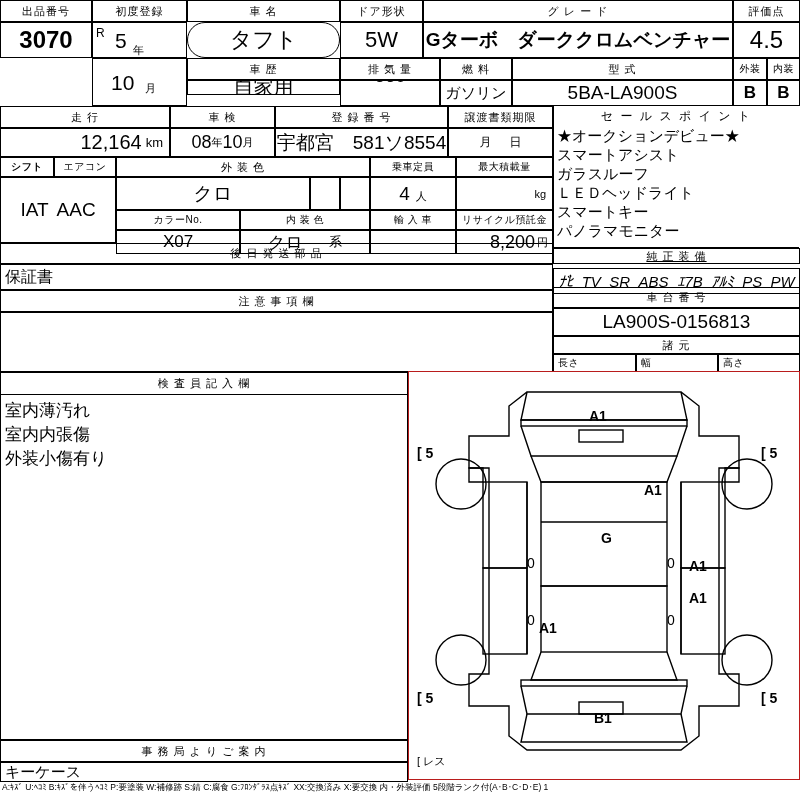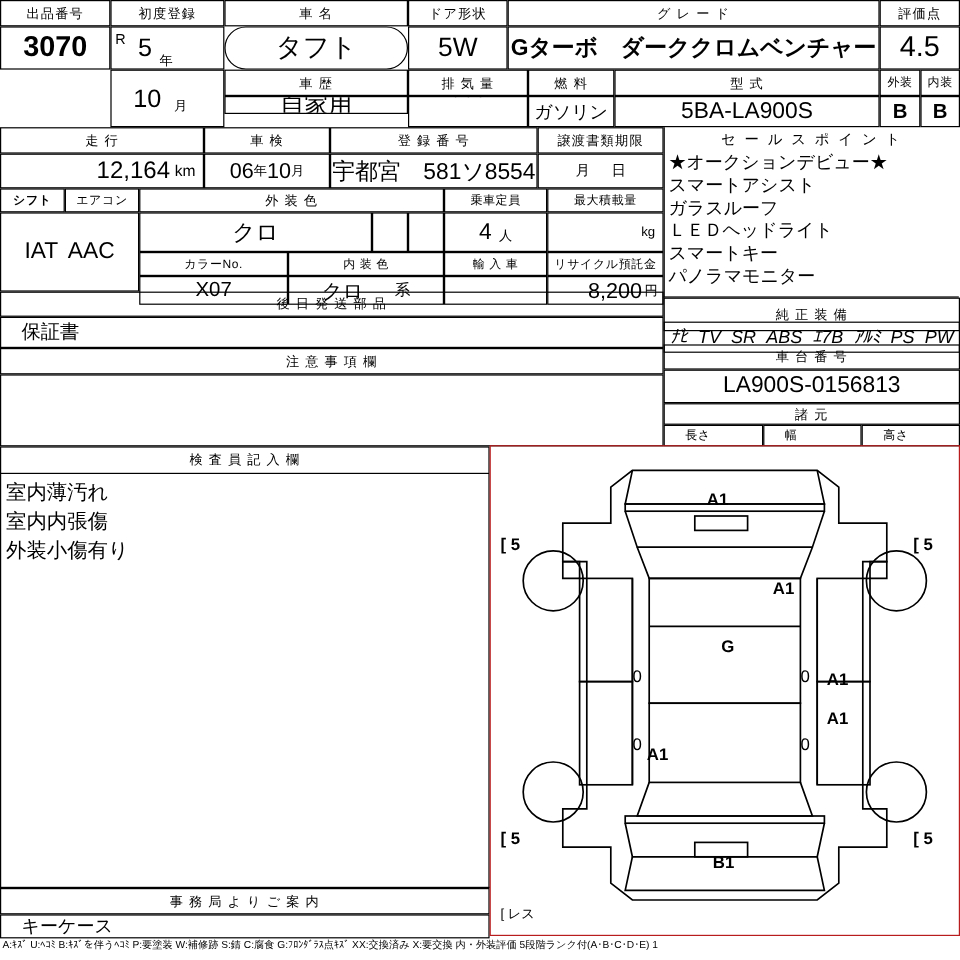--- a/index.html
+++ b/index.html
@@ -14,21 +14,21 @@
   }
   .sheet { position:relative; width:800px; height:800px; }
 
   
   .bx { position:absolute; border:1px solid #000; display:flex; align-items:center; justify-content:center; overflow:hidden; }
   .lbl { font-size:11px; letter-spacing:1px; }
   .lbl-sm { font-size:10px; letter-spacing:0.5px; }
   .val-lg { font-size:22px; }
   .val-xl { font-size:24px; }
   .bold { font-weight:bold; }
-  .left { justify-content:flex-start; padding-left:17px; }
+  .left { justify-content:flex-start; padding-left:4px; }
   .nowrap { white-space:nowrap; }
 
   
   .sp { position:absolute; left:553px; top:106px; width:246px; height:142px; border:1px solid #000; border-top:none; border-right:none; }
   .sp-title { height:20px; display:flex; align-items:center; justify-content:center; font-size:12px; letter-spacing:2px; }
   .sp ul { list-style:none; margin:0; padding:0 0 0 3px; }
   .sp li { font-size:15px; line-height:19px; white-space:nowrap; }
 
   
   .eq { display:flex; align-items:center; justify-content:space-around; width:100%; font-size:15px;font-style:italic; }
@@ -100,21 +100,21 @@
   <div class="bx lbl" style="left:0;top:106px;width:170px;height:22px;">走 行</div>
   <div class="bx lbl" style="left:170px;top:106px;width:105px;height:22px;">車 検</div>
   <div class="bx lbl" style="left:275px;top:106px;width:173px;height:22px;">登 録 番 号</div>
   <div class="bx lbl" style="left:448px;top:106px;width:105px;height:22px;">譲渡書類期限</div>
 
   <div class="bx" style="left:0;top:128px;width:170px;height:29px;justify-content:flex-end;padding-right:6px;">
     <span style="font-size:20px;">12,164</span>
     <span style="font-size:13px;margin-left:4px;">km</span>
   </div>
   <div class="bx" style="left:170px;top:128px;width:105px;height:29px;">
-    <span style="font-size:18px;">06</span>
+    <span style="font-size:18px;">08</span>
     <span style="font-size:11px;">年</span>
     <span style="font-size:18px;">10</span>
     <span style="font-size:11px;">月</span>
   </div>
   <div class="bx" style="left:275px;top:128px;width:173px;height:29px;font-size:19px;">宇都宮　581ソ8554</div>
   <div class="bx" style="left:448px;top:128px;width:105px;height:29px;">
     <span style="font-size:12px;margin-right:18px;">月</span>
     <span style="font-size:12px;">日</span>
   </div>
 
@@ -169,21 +169,21 @@
     <ul>
       <li>★オークションデビュー★</li>
       <li>スマートアシスト</li>
       <li>ガラスルーフ</li>
       <li>ＬＥＤヘッドライト</li>
       <li>スマートキー</li>
       <li>パノラマモニター</li>
     </ul>
   </div>
 
-  <div class="bx lbl" style="left:553px;top:248px;width:247px;height:28px;">純 正 装 備</div>
+  <div class="bx lbl" style="left:553px;top:248px;width:247px;height:16px;text-decoration:underline;">純 正 装 備</div>
   <div class="bx" style="left:553px;top:268px;width:247px;height:26px;">
     <div class="eq">
       <span>ﾅﾋ゙</span>
       <span>TV</span>
       <span>SR</span>
       <span>ABS</span>
       <span>ｴ7B</span>
       <span>ｱﾙﾐ</span>
       <span>PS</span>
       <span>PW</span>

